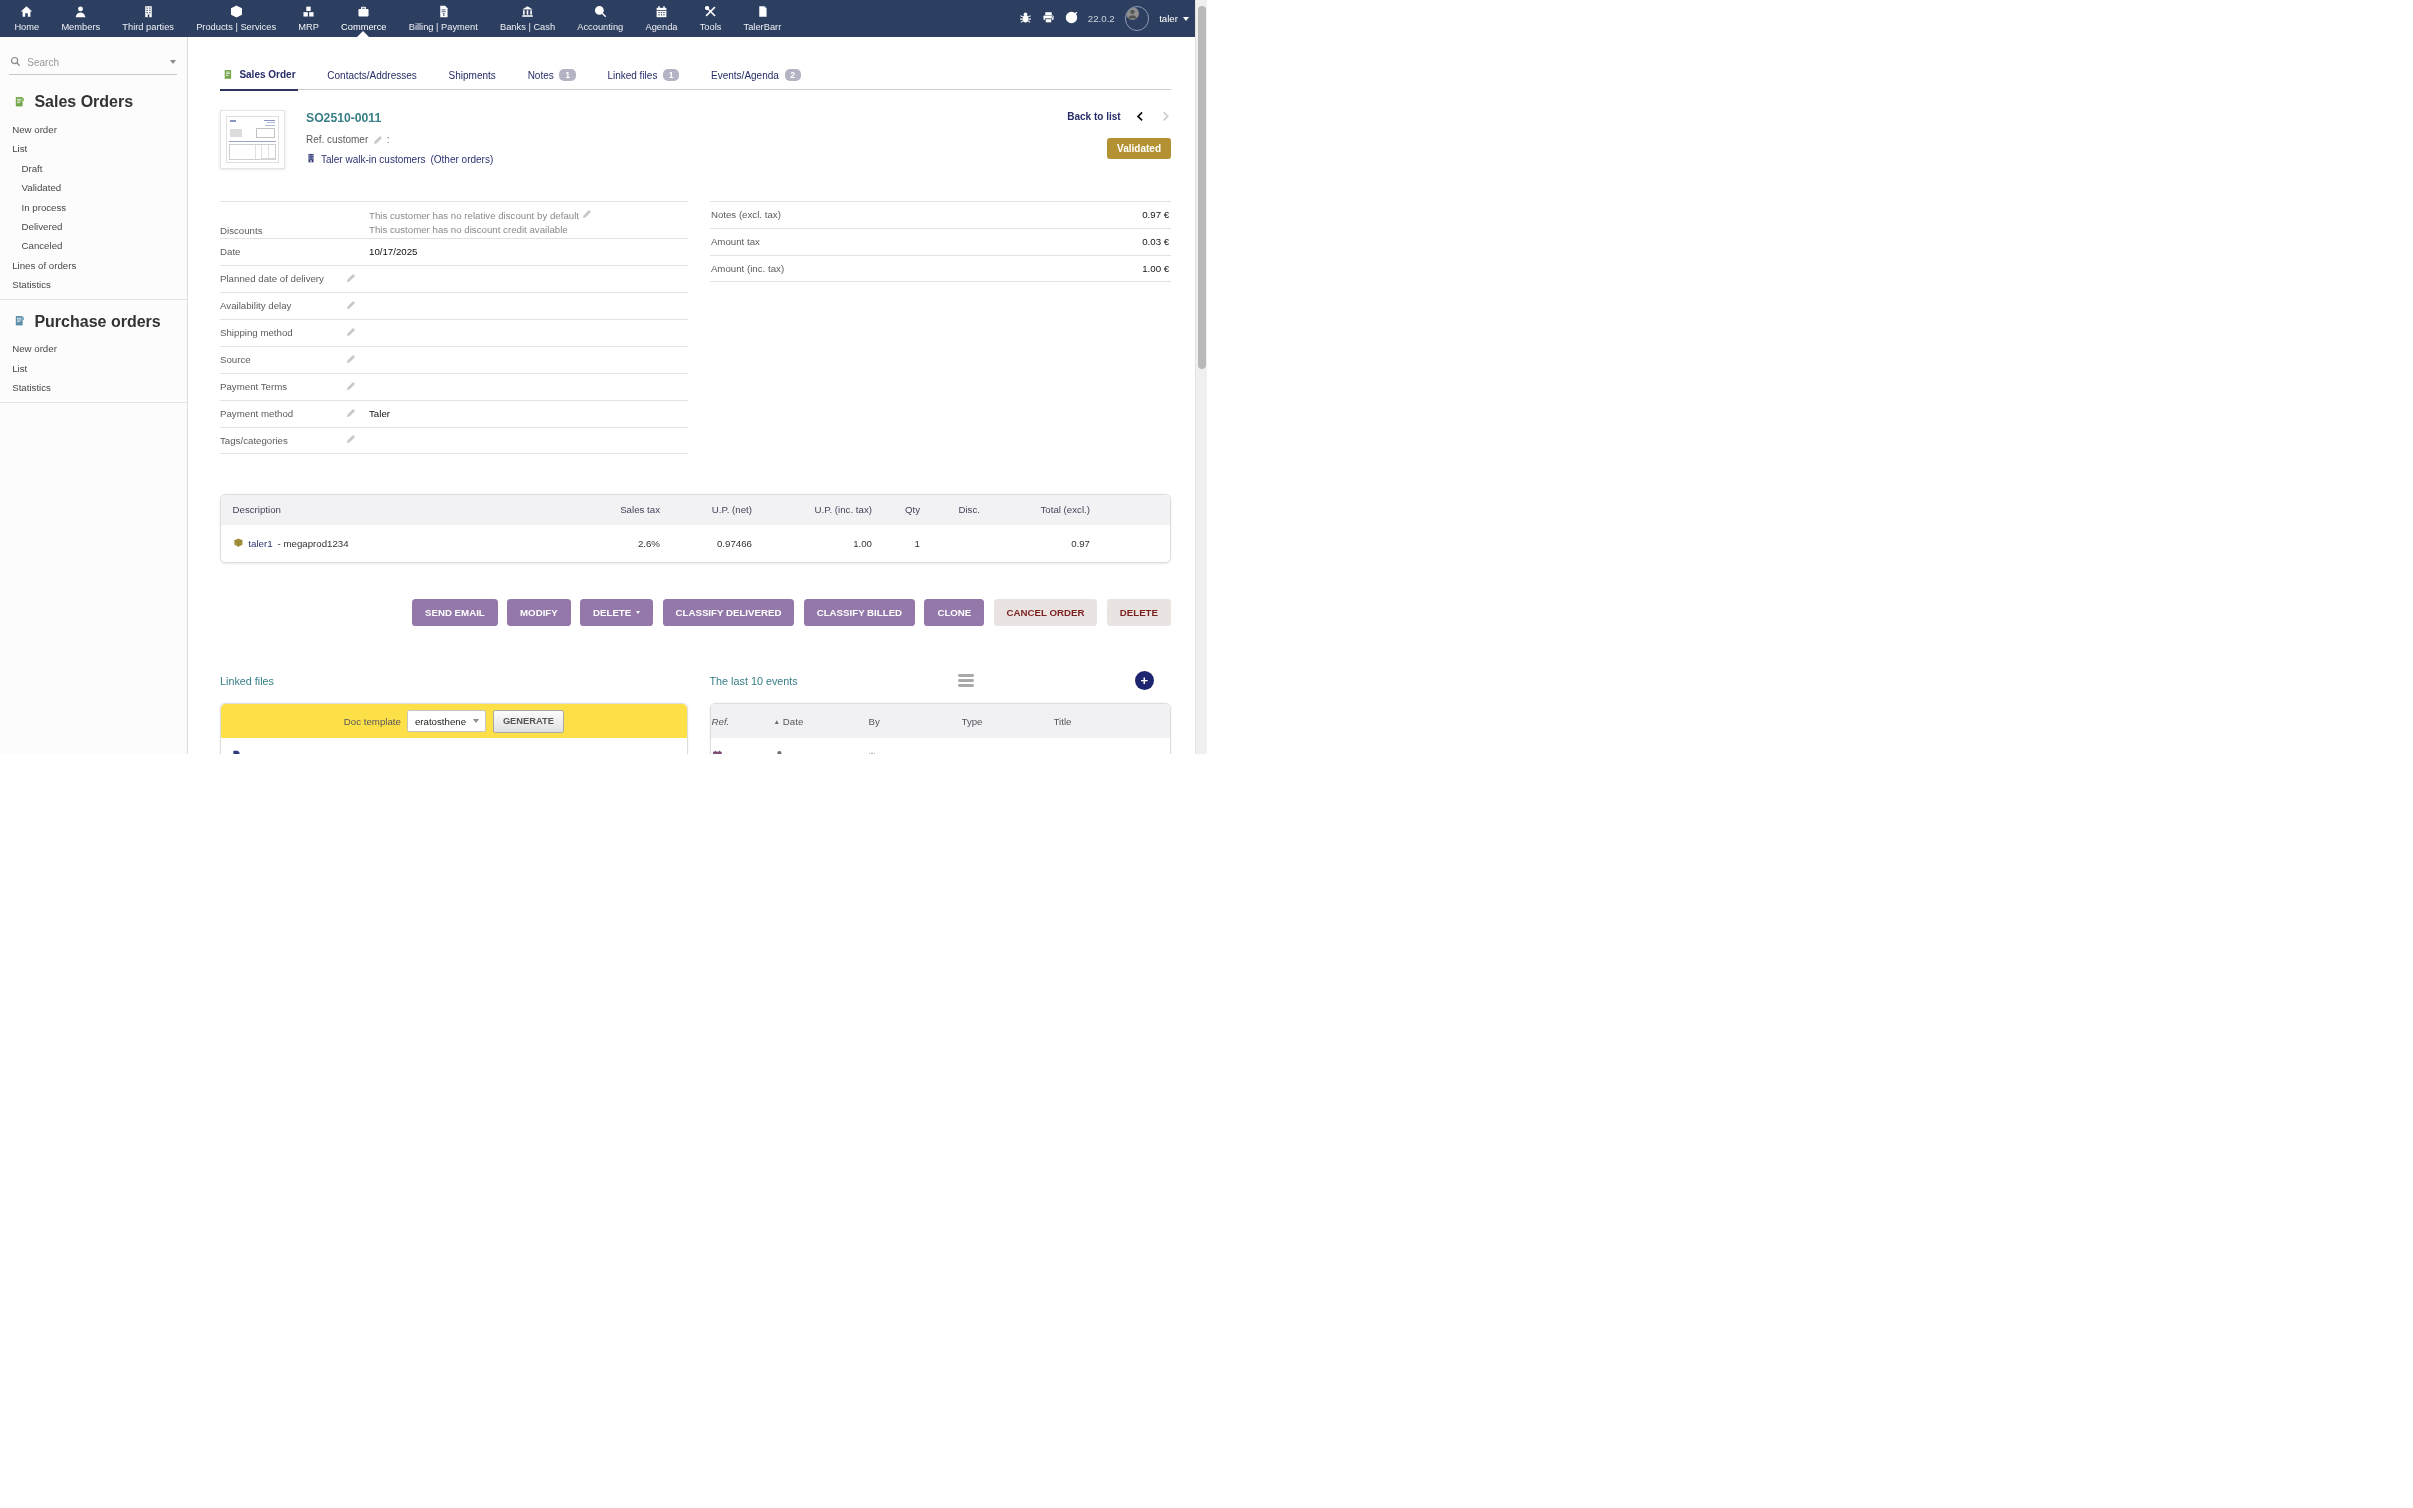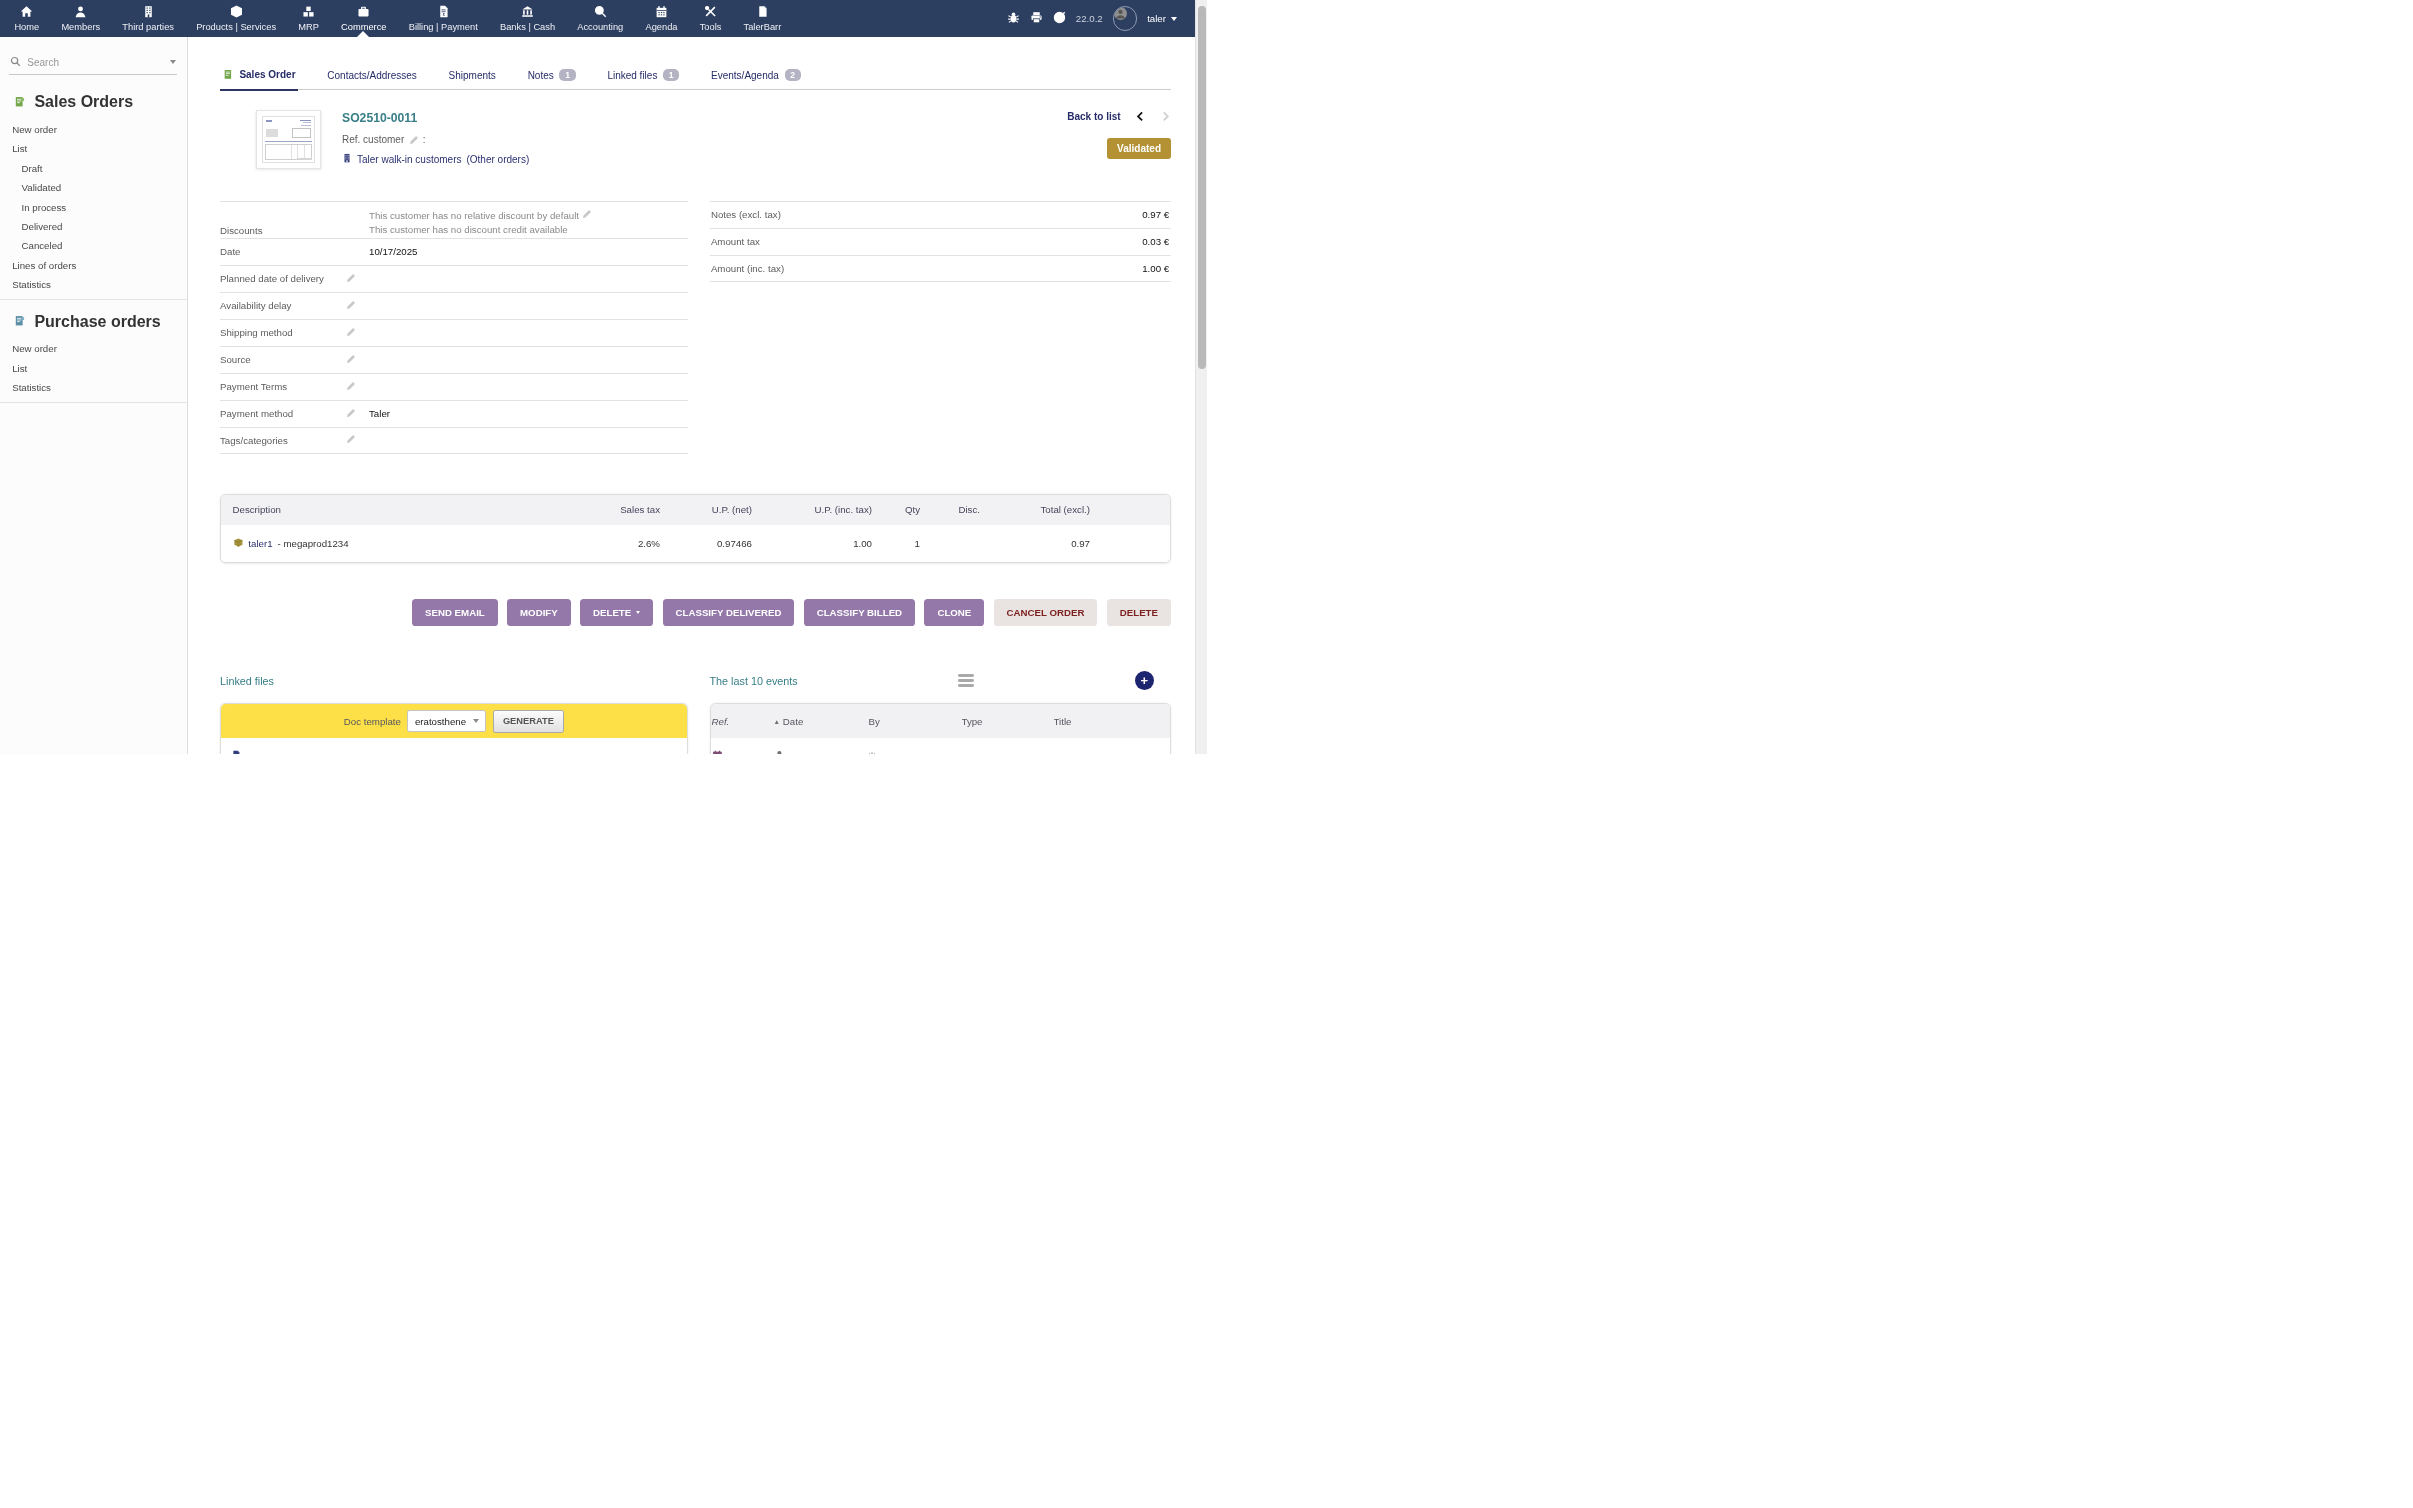--- a/index.html
+++ b/index.html
@@ -22,21 +22,21 @@
     justify-content:flex-start; gap:2.2px; padding:5px 1.4px 2.9px; color:#eef0f5;
     font-size:9.3px; cursor:pointer; white-space:nowrap;
   }
   .nav-item svg { width:13px; height:13px; fill:#fff; }
   .nav-item.active { color:#fff; }
   .nav-caret {
     position:absolute; bottom:0; left:50%; margin-left:-6.5px; width:0; height:0;
     border-left:6.5px solid transparent; border-right:6.5px solid transparent;
     border-bottom:6.5px solid #fff;
   }
-  .nav-right { margin-left:auto; display:flex; align-items:center; gap:10px; padding-right:18px; }
+  .nav-right { margin-left:auto; display:flex; align-items:center; gap:10px; padding-right:6px; }
   .nav-right svg { width:13px; height:13px; fill:#fff; }
   .nav-version { color:#ccd2de; font-size:9.7px; }
   .avatar { width:24.4px; height:24.4px; border-radius:50%; overflow:hidden; border:0.7px solid #8d9cb5; cursor:pointer; }
   .nav-user { color:#fff; font-size:9.7px; cursor:pointer; display:flex; align-items:center; gap:5px; }
   .chev-down { width:0; height:0; border-left:3.6px solid transparent; border-right:3.6px solid transparent; border-top:4.3px solid #fff; }
 
   
   .pscroll { position:absolute; top:0; right:0; width:12.2px; height:754px; background:#f0f0f0; border-left:0.7px solid #e2e2e2; z-index:6; }
   .pscroll .thumb { position:absolute; left:2.2px; top:5.7px; width:8px; height:363px; background:#b9b9b9; border-radius:4.3px; }
 
@@ -66,21 +66,21 @@
 
   
   .tabs { margin-top:29px; display:flex; align-items:flex-end; border-bottom:0.7px solid #ccc; height:24.4px; }
   .tab { display:flex; align-items:center; gap:5.7px; margin-right:26px; padding:0 2.9px 8px 2.9px; color:#262c67; font-size:10px; cursor:pointer; position:relative; white-space:nowrap; }
   .tab.active { font-weight:bold; }
   .tab.active::after { content:""; position:absolute; left:0; right:0; bottom:-1.4px; height:2.2px; background:#2d3560; }
   .tab svg { width:10.8px; height:10.8px; }
   .tab-badge { background:#b3b3c3; color:#fff; font-size:8.6px; font-weight:bold; border-radius:5px; padding:1.4px 5.7px; line-height:10px; }
 
   
-  .banner { margin-top:19.4px; display:flex; height:78px;margin-left:36px; }
+  .banner { margin-top:19.4px; display:flex; height:78px; }
   .thumb-card { width:65px; height:59px; background:#fff; border:0.7px solid #e4e4e4; box-shadow:0 0.7px 2.9px rgba(0,0,0,.13); padding:5px; cursor:pointer; }
   .mini-doc { width:100%; height:100%; position:relative; background:#fff; border:0.7px solid #e0e0e0; }
   .mini-doc .m-logo { position:absolute; left:2.9px; top:3.6px; width:6.5px; height:1.4px; background:#8a94c0; }
   .mini-doc .m-r1 { position:absolute; right:2.9px; top:2.9px; width:11.5px; height:1.4px; background:#8a94c0; }
   .mini-doc .m-r2 { position:absolute; right:2.9px; top:5.7px; width:8.6px; height:0.7px; background:#b8bdd6; }
   .mini-doc .m-r3 { position:absolute; right:2.9px; top:8px; width:10px; height:0.7px; background:#b8bdd6; }
   .mini-doc .m-box1 { position:absolute; left:2.9px; top:12.2px; width:12.2px; height:8px; background:#dcdcdc; }
   .mini-doc .m-box2 { position:absolute; right:2.9px; top:11.5px; width:18.7px; height:9.3px; border:0.7px solid #c2c2c2; }
   .mini-doc .m-line { position:absolute; left:2.2px; right:2.2px; top:24.4px; height:0.7px; background:#9aa3c8; }
   .mini-doc .m-table { position:absolute; left:2.2px; right:2.2px; top:27px; height:16px; border:0.7px solid #cfcfcf; }

